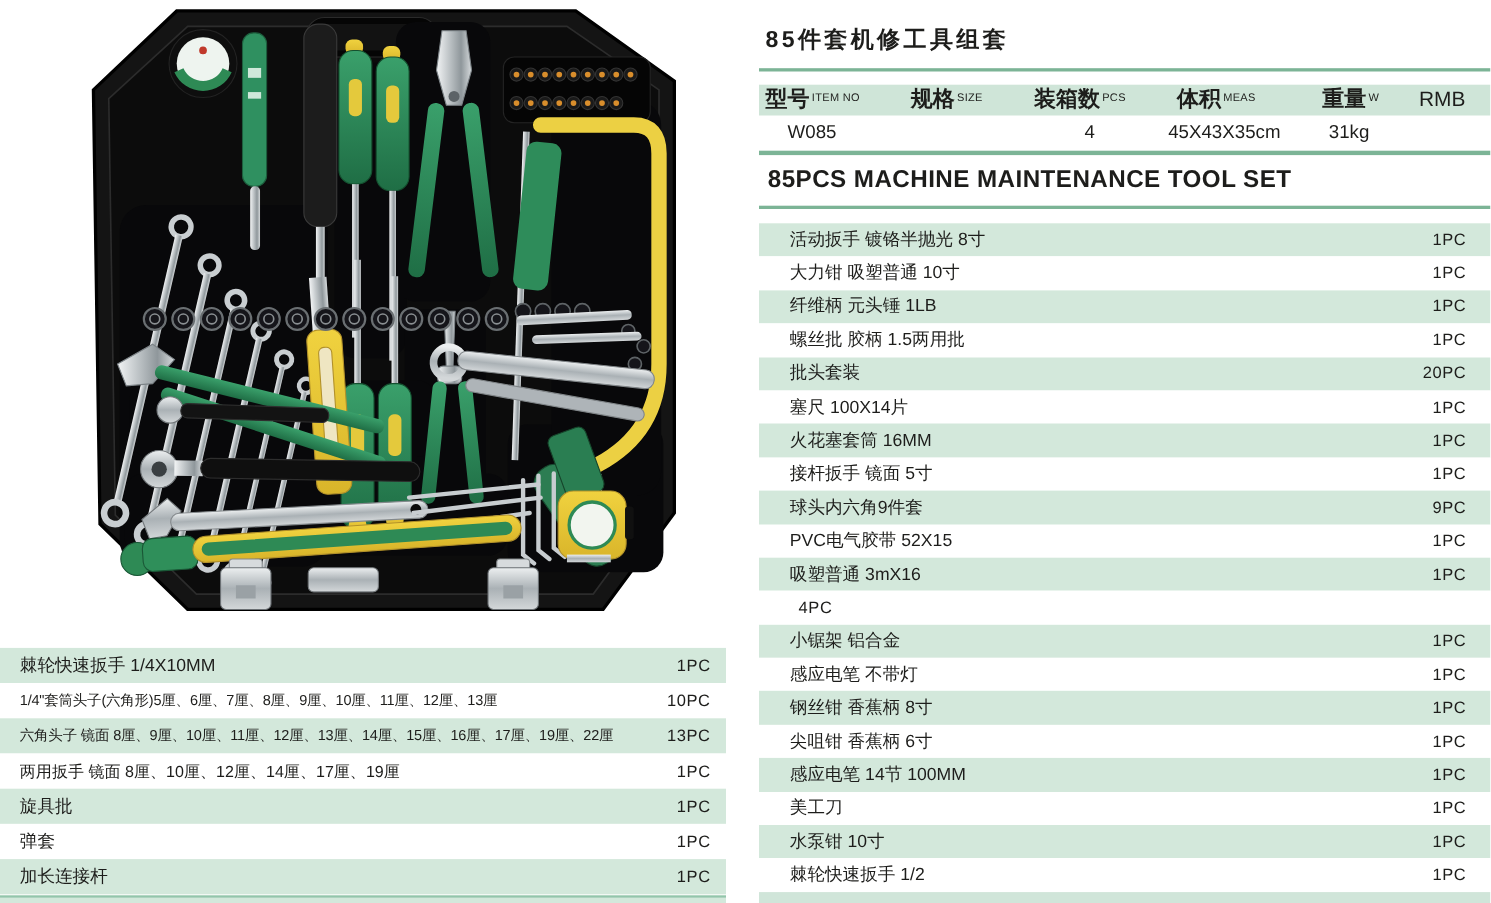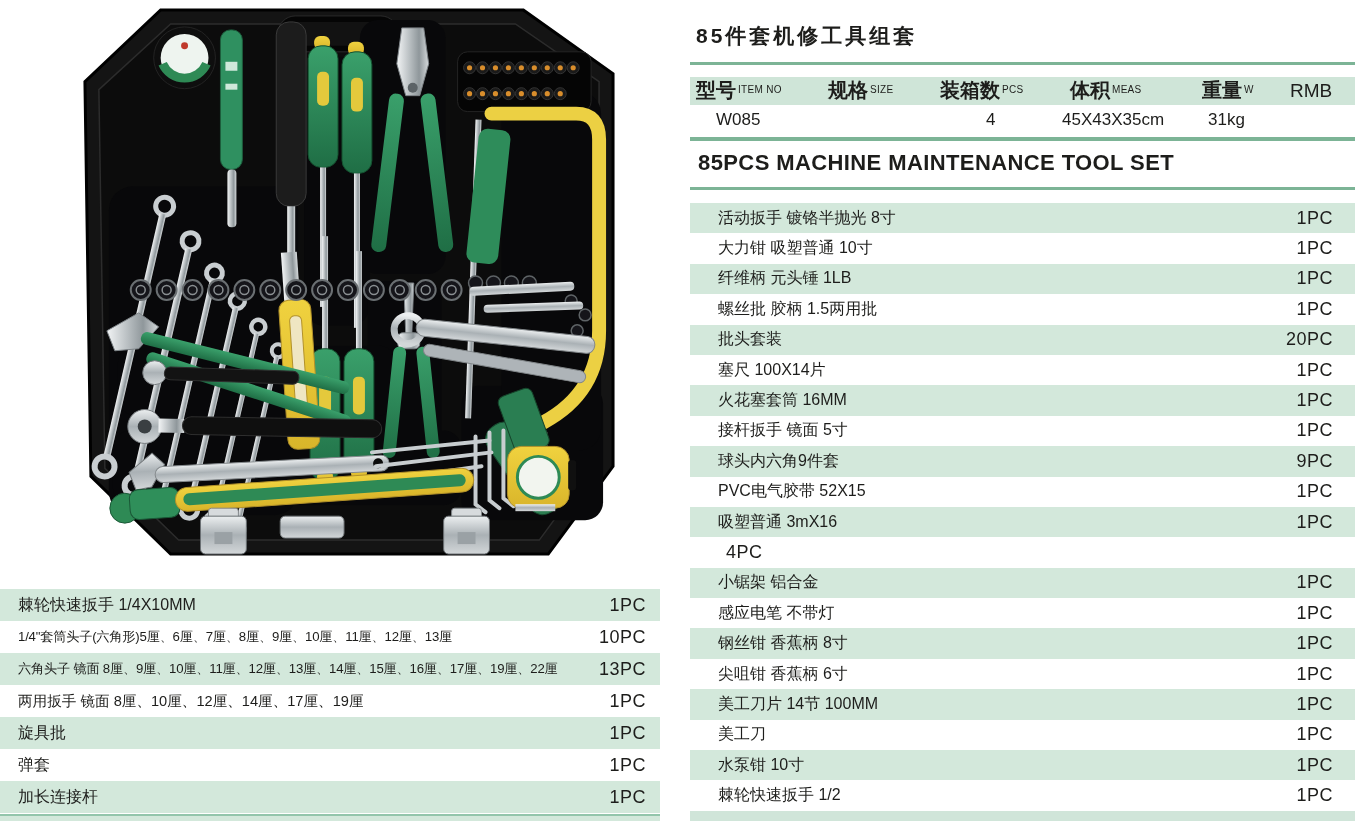--- a/index.html
+++ b/index.html
@@ -7,21 +7,21 @@
        font-family:"Liberation Sans","DejaVu Sans",sans-serif;color:#1d1d1b;}
 
   
   .photo{position:absolute;left:72px;top:2px;width:545px;height:560px;margin:0;}
 
   
   .list{position:absolute;}
   .row{display:flex;align-items:center;justify-content:space-between;box-sizing:border-box;background:#ffffff;}
   .row.green{background:#d3e8db;}
   .nm{white-space:nowrap;}
-  .qty{font-size:18px;letter-spacing:.5px;flex:0 0 auto;padding-left:8px;}
+  .qty{font-size:15px;letter-spacing:.5px;flex:0 0 auto;padding-left:8px;}
 
   .left-list{left:0;top:589px;width:660px;}
   .left-list .row{height:32px;padding:0 14px 0 18px;font-size:16px;}
   .left-list .nm.sm{font-size:14.6px;}
   .left-list .nm.xs{font-size:13.2px;letter-spacing:-.2px;}
   .left-strip{position:absolute;left:0;top:814px;width:660px;height:7px;background:#d3e8db;border-top:2px solid #93c5ab;box-sizing:border-box;}
 
   
   .right-panel{position:absolute;left:690px;top:0;width:665px;height:821px;}
   .title-cn{position:absolute;left:6px;top:22px;margin:0;font-size:21px;font-weight:bold;letter-spacing:3px;}
@@ -544,21 +544,21 @@
           <span class="nm">钢丝钳 香蕉柄 8寸</span>
           <span class="qty">1PC</span>
         </div>
 
         <div class="row">
           <span class="nm">尖咀钳 香蕉柄 6寸</span>
           <span class="qty">1PC</span>
         </div>
 
         <div class="row green">
-          <span class="nm">美工刀片 14节 100MM</span>
+          <span class="nm">感应电笔 14节 100MM</span>
           <span class="qty">1PC</span>
         </div>
 
         <div class="row">
           <span class="nm">美工刀</span>
           <span class="qty">1PC</span>
         </div>
 
         <div class="row green">
           <span class="nm">水泵钳 10寸</span>

